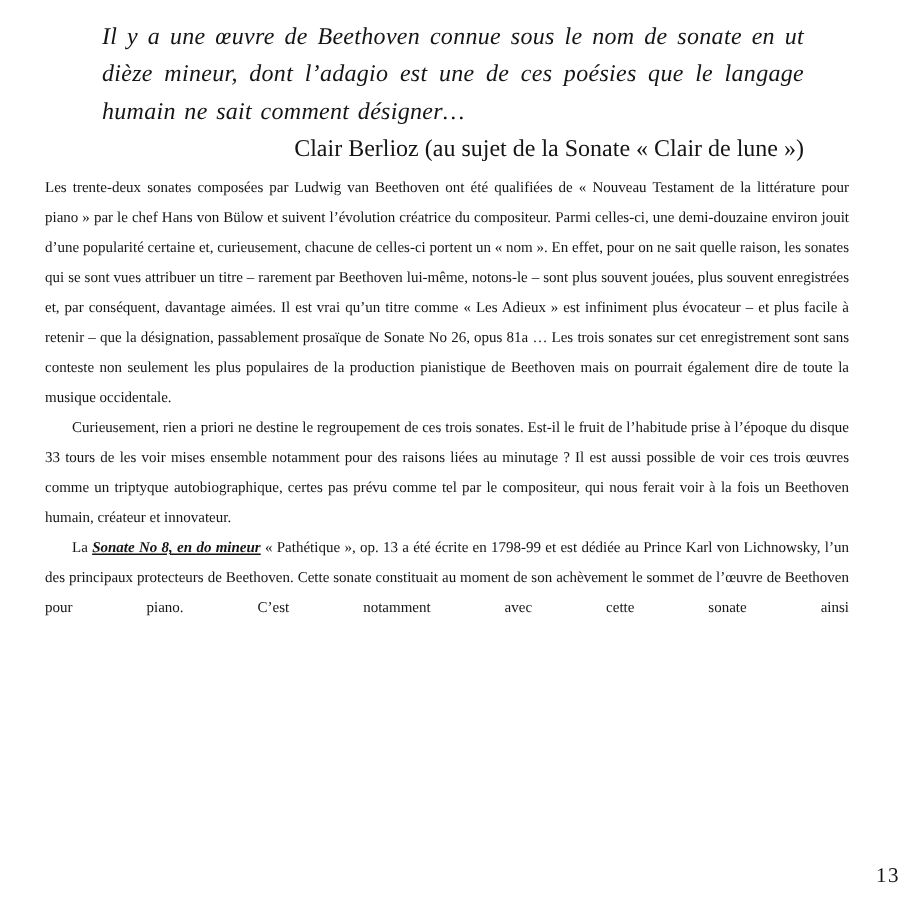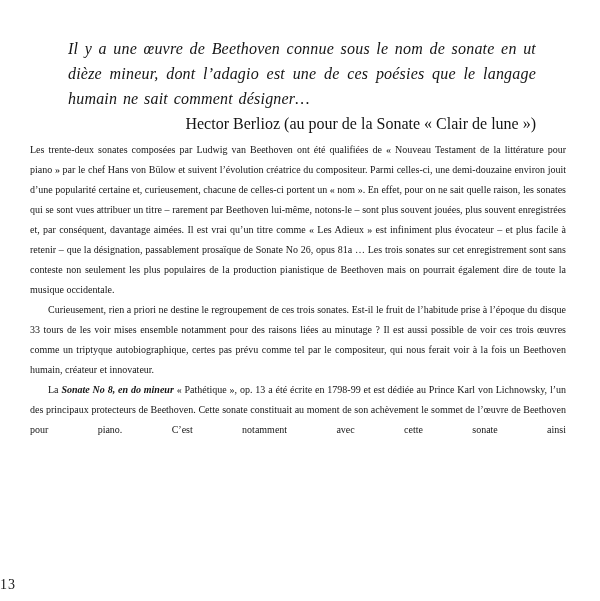--- a/index.html
+++ b/index.html
@@ -16,21 +16,21 @@
   .page {
     position: relative;
     width: 600px;
     height: 601px;
     overflow: hidden;
     background: #ffffff;
   }
   
   .epigraph {
     margin: 0 64px 0 68px;
-    padding-top: 36px;
+    padding-top: 12px;
     font-style: italic;
     font-size: 16px;
     line-height: 25px;
     text-align: justify;
     letter-spacing: 0.2px;
     word-spacing: 1.5px;
   }
   .attribution {
     margin: 0 64px 0 68px;
     font-style: normal;
@@ -52,39 +52,40 @@
     text-indent: 18px;
   }
   .justify-last {
     text-align-last: justify;
   }
   .it {
   }
   .bold-it {
     font-style: italic;
     font-weight: bold;
+    text-decoration: underline;
   }
   .pagenum {
     position: absolute;
     left: 0;
     right: 0;
     bottom: 8px;
-    text-align: left;
+    text-align: right;
     font-size: 14px;
     letter-spacing: 1px;
   }
 </style>
 </head>
 <body>
 
 <div class="page">
 
   <div class="epigraph">Il y a une œuvre de Beethoven connue sous le nom de sonate en ut dièze mineur, dont l’adagio est une de ces poésies que le langage humain ne sait comment désigner…</div>
 
-  <div class="attribution"><span>Hector Berlioz (au pour de la </span><span class="it">Sonate «&nbsp;Clair de lune&nbsp;»</span><span>)</span></div>
+  <div class="attribution"><span>Clair Berlioz (au sujet de la </span><span class="it">Sonate «&nbsp;Clair de lune&nbsp;»</span><span>)</span></div>
 
   <div class="bodytext">
 
     <p><span>Les trente-deux sonates composées par Ludwig van Beethoven ont été qualifiées de «&nbsp;Nouveau Testament de la littérature pour piano&nbsp;» par le chef Hans von Bülow et suivent l’évolution créatrice du compositeur. Parmi celles-ci, une demi-douzaine environ jouit d’une popularité certaine et, curieusement, chacune de celles-ci portent un «&nbsp;nom&nbsp;». En effet, pour on ne sait quelle raison, les sonates qui se sont vues attribuer un titre – rarement par Beethoven lui-même, notons-le – sont plus souvent jouées, plus souvent enregistrées et, par conséquent, davantage aimées. Il est vrai qu’un titre comme «&nbsp;Les Adieux&nbsp;» est infiniment plus évocateur – et plus facile à retenir – que la désignation, passablement prosaïque de </span><span class="it">Sonate No 26</span><span>, opus 81a&nbsp;… Les trois sonates sur cet enregistrement sont sans conteste non seulement les plus populaires de la production pianistique de Beethoven mais on pourrait également dire de toute la musique occidentale.</span></p>
 
     <p class="para-indent"><span>Curieusement, rien </span><span class="it">a priori</span><span> ne destine le regroupement de ces trois sonates. Est-il le fruit de l’habitude prise à l’époque du disque 33 tours de les voir mises ensemble notamment pour des raisons liées au minutage&nbsp;? Il est aussi possible de voir ces trois œuvres comme un triptyque autobiographique, certes pas prévu comme tel par le compositeur, qui nous ferait voir à la fois un Beethoven humain, créateur et innovateur.</span></p>
 
     <p class="para-indent justify-last"><span>La </span><span class="bold-it">Sonate No 8, en do mineur</span><span> «&nbsp;Pathétique&nbsp;», op.&nbsp;13 a été écrite en 1798-99 et est dédiée au Prince Karl von Lichnowsky, l’un des principaux protecteurs de Beethoven. Cette sonate constituait au moment de son achèvement le sommet de l’œuvre de Beethoven pour piano. C’est notamment avec cette sonate ainsi</span></p>
 
   </div>

